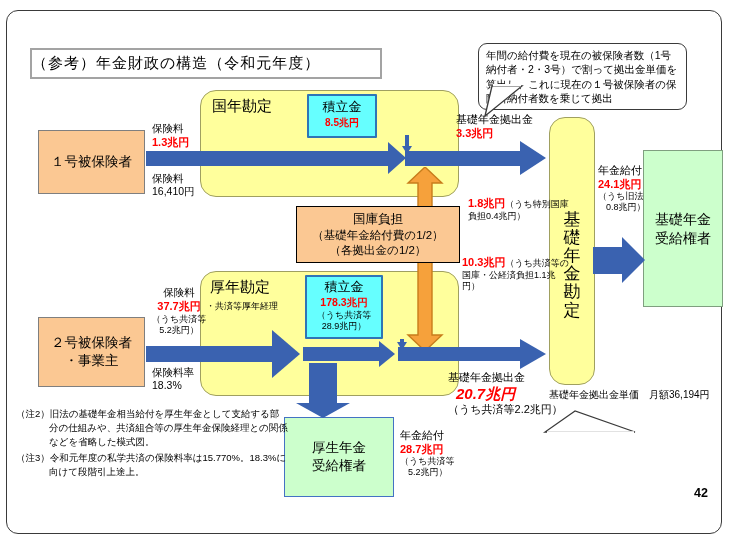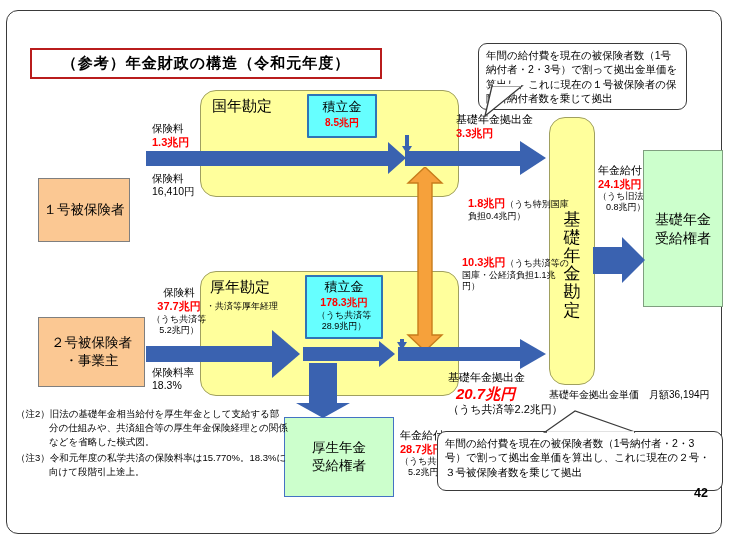--- a/index.html
+++ b/index.html
@@ -1,21 +1,21 @@
 <!DOCTYPE html>
 <html><head>
 <meta charset="utf-8">
 <style>
   html,body{margin:0;padding:0;background:#fff;}
   #slide{position:relative;width:731px;height:542px;background:#fff;
          font-family:"Liberation Sans","DejaVu Sans",sans-serif;color:#000;overflow:hidden;}
   .abs{position:absolute;}
   .frame{left:6px;top:10px;width:714px;height:522px;border:1.5px solid #3a3a3a;border-radius:12px;}
-  .titlebox{left:30px;top:48px;width:348px;height:27px;border:2px solid #b91c1c;background:#fff;
-            font-size:15px;font-weight:bold;line-height:26px;text-align:center;letter-spacing:1px;}
+  .titlebox{left:30px;top:48px;width:348px;height:27px;border:2px solid #a3a3a3;background:#fff;
+            font-size:15px;font-weight:normal;line-height:26px;text-align:left;letter-spacing:1px;}
   .callout{background:#fff;border:1.4px solid #3a3a3a;border-radius:9px;font-size:10.5px;line-height:1.38;padding:4px 7px;box-sizing:border-box;}
   .ybox{background:#FFFF9C;border:1.2px solid #a0a060;border-radius:16px;}
   .cyanbox{background:#66FFFF;border:2px solid #2E75B6;border-radius:1px;text-align:center;box-sizing:border-box;}
   .peachbox{background:#FBC893;border:1.5px solid #7f7f7f;display:flex;align-items:center;justify-content:center;
             flex-direction:column;text-align:center;font-size:13.5px;line-height:1.3;box-sizing:border-box;}
   .greenbox{background:#CCFFCC;display:flex;align-items:center;justify-content:center;flex-direction:column;
             text-align:center;line-height:1.35;box-sizing:border-box;}
   .bar{background:#3A62B0;}
   .tri{width:0;height:0;}
   .red{color:#FF0000;font-weight:bold;}
@@ -84,22 +84,28 @@
     <div style="font-size:13px;">積立金</div>
     <div class="red" style="font-size:10px;">8.5兆円</div>
   </div>
   <div class="abs cyanbox" style="left:305px;top:275px;width:78px;height:64px;padding-top:1px;">
     <div style="font-size:13px;">積立金</div>
     <div class="red" style="font-size:10.5px;">178.3兆円</div>
     <div class="small">（うち共済等</div>
     <div class="small">28.9兆円）</div>
   </div>
 
+  <div class="abs" style="left:296px;top:206px;width:164px;height:57px;background:#FBC893;border:1.8px solid #000;
+       display:flex;flex-direction:column;align-items:center;justify-content:center;line-height:1.3;box-sizing:border-box;">
+    <div style="font-size:12.5px;">国庫負担</div>
+    <div style="font-size:11.5px;">（基礎年金給付費の1/2）</div>
+    <div style="font-size:11.5px;">（各拠出金の1/2）</div>
+  </div>
 
-  <div class="abs peachbox" style="left:38px;top:130px;width:92px;height:64px;margin-top:48px;">
+  <div class="abs peachbox" style="left:38px;top:130px;width:107px;height:64px;">
     <div>１号被保険者</div>
   </div>
   <div class="abs peachbox" style="left:38px;top:317px;width:107px;height:70px;">
     <div>２号被保険者</div>
     <div>・事業主</div>
   </div>
 
   <div class="abs lbl" style="left:152px;top:122px;">
     <div>保険料</div>
     <div class="red" style="font-size:11px;">1.3兆円</div>
@@ -152,21 +158,20 @@
 
   <div class="abs" style="left:549px;top:388px;width:178px;font-size:10px;line-height:1.45;">
     <div>基礎年金拠出金単価　月額36,194円</div>
   </div>
 
   <div class="abs callout" style="left:478px;top:19px;width:209px;height:67px;margin-top:24px;">年間の給付費を現在の被保険者数（1号納付者・2・3号）で割って拠出金単価を算出し、これに現在の１号被保険者の保険料納付者数を乗じて拠出</div>
   <svg class="abs" style="left:470px;top:84px;" width="60" height="36">
     <polygon points="15,32 22,2 52,2" fill="#fff" stroke="#3a3a3a" stroke-width="1.3"></polygon>
     <rect x="23" y="0" width="28" height="2.4" fill="#fff"></rect>
   </svg>
-  <div class="abs callout" style="left:437px;top:431px;width:286px;height:60px;">年間の給付費を現在の被保険者数（1号納付者・2・3号）で割って拠出金単価を算出し、これに現在の２号・３号被保険者数を乗じて拠出</div>
   <svg class="abs" style="left:540px;top:408px;" width="110" height="26">
     <polygon points="35,3 5,24 95,24" fill="#fff" stroke="#3a3a3a" stroke-width="1.3"></polygon>
     <rect x="7" y="23.2" width="87" height="2.6" fill="#fff"></rect>
   </svg>
 
   <div class="abs notes" style="left:16px;top:407px;width:272px;">
     <div class="note">（注2）旧法の基礎年金相当給付を厚生年金として支給する部分の仕組みや、共済組合等の厚生年金保険経理との関係などを省略した模式図。</div>
     <div class="note">（注3）令和元年度の私学共済の保険料率は15.770%。18.3%に向けて段階引上途上。</div>
   </div>
 

